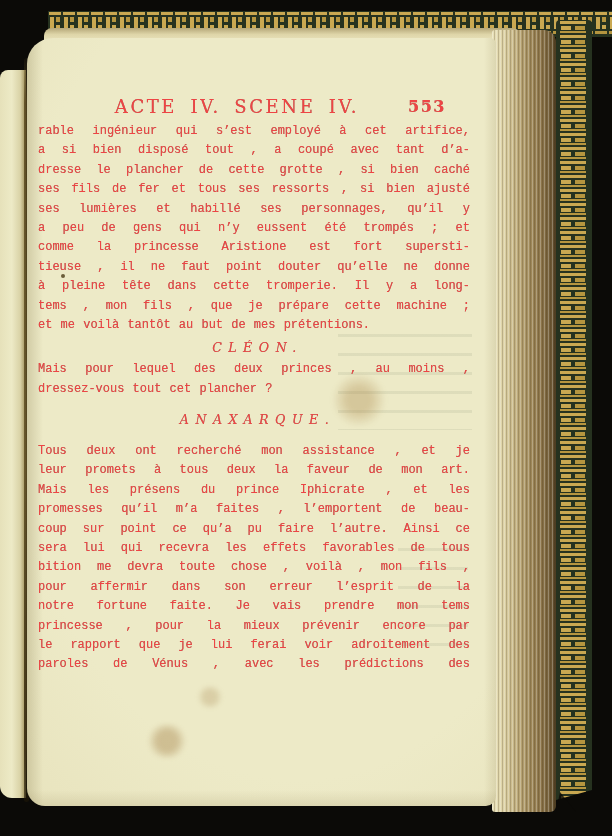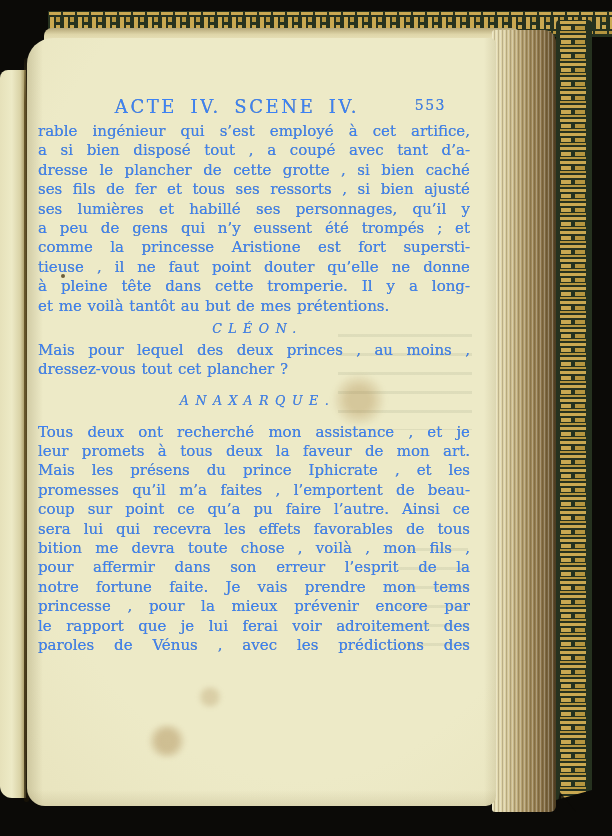--- a/index.html
+++ b/index.html
@@ -35,29 +35,29 @@
   
   .page{position:absolute;left:27px;top:38px;width:469px;height:768px;
     border-radius:26px 6px 10px 18px;
     background:
       linear-gradient(90deg, rgba(110,95,45,.22) 0px, rgba(110,95,45,0) 16px),
       linear-gradient(270deg, rgba(120,100,50,.15) 0px, rgba(120,100,50,0) 12px),
       linear-gradient(0deg, rgba(120,100,50,.14) 0px, rgba(120,100,50,0) 16px),
       radial-gradient(120% 105% at 58% 42%, #edeac7 52%, #e6e1ba 82%, #dad2a6 100%);}
 
   
-  .text{position:absolute;left:38px;top:96px;width:432px;color:#3b82f6;
+  .text{position:absolute;left:38px;top:96px;width:432px;color:#ef4444;
         text-shadow:0 0 .5px rgba(58,56,47,.55);}
   .header{position:relative;height:26px;}
   .header-title{display:block;text-align:center;padding-right:34px;
     font-size:18px;letter-spacing:2.6px;word-spacing:5px;}
-  .page-number{position:absolute;right:24px;top:1px;font-size:14px;letter-spacing:1.5px;}
+  .page-number{position:absolute;right:24px;top:1px;font-size:16px;letter-spacing:1.5px;font-weight:bold;}
 
-  .bt{font-size:15px;line-height:19.4px;height:19.4px;overflow:hidden;
-      text-align:justify;text-align-last:justify;word-spacing:1px;}
+  .bt{font-size:12px;line-height:19.4px;height:19.4px;overflow:hidden;
+      text-align:justify;text-align-last:justify;word-spacing:1px;font-family:Liberation Mono, monospace;}
   .noj{text-align-last:left;}
 
   .speaker{font-size:12.6px;letter-spacing:6.5px;padding-left:7px;text-align:center;
            height:17px;overflow:hidden;font-style:italic;}
   .sp1{margin-top:5px;margin-bottom:3px;}
   .sp2{margin-top:13px;margin-bottom:13px;}
 
   
   .showthrough{position:absolute;filter:blur(.7px);opacity:.85;pointer-events:none;
     background:repeating-linear-gradient(180deg, rgba(105,118,96,.14) 0 3px, rgba(105,118,96,0) 3px 19px);}
@@ -133,20 +133,21 @@
     <div>
       <div class="bt">rable ingénieur qui s’est employé à cet artifice,</div>
       <div class="bt">a si bien disposé tout , a coupé avec tant d’a-</div>
       <div class="bt">dresse le plancher de cette grotte , si bien caché</div>
       <div class="bt">ses fils de fer et tous ses ressorts , si bien ajusté</div>
       <div class="bt">ses lumières et habillé ses personnages, qu’il y</div>
       <div class="bt">a peu de gens qui n’y eussent été trompés ; et</div>
       <div class="bt">comme la princesse Aristione est fort supersti-</div>
       <div class="bt">tieuse , il ne faut point douter qu’elle ne donne</div>
       <div class="bt">à pleine tête dans cette tromperie. Il y a long-</div>
+      <div class="bt">tems , mon fils , que je prépare cette machine ;</div>
       <div class="bt noj">et me voilà tantôt au but de mes prétentions.</div>
     </div>
 
     <div class="speaker sp1">CLÉON.</div>
     <div>
       <div class="bt">Mais pour lequel des deux princes , au moins ,</div>
       <div class="bt noj">dressez-vous tout cet plancher ?</div>
     </div>
 
     <div class="speaker sp2">ANAXARQUE.</div>

